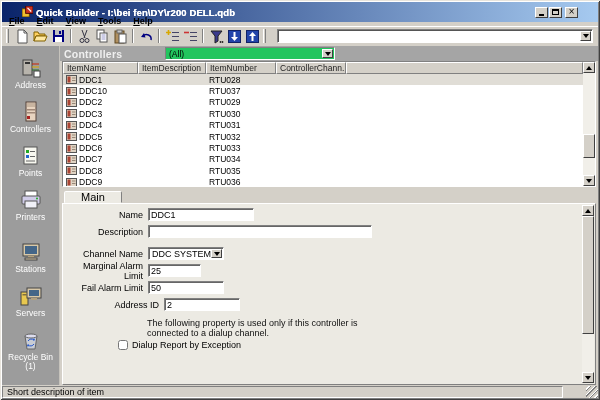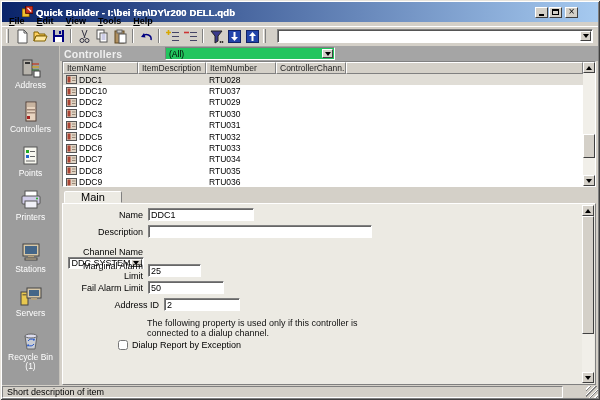--- a/index.html
+++ b/index.html
@@ -501,21 +501,21 @@
 
     <div class="formpanel">
       <div class="frow" style="top:4px;">
         <label class="flabel">Name</label>
         <input class="fin" style="width: 106px;" value="DDC1">
       </div>
       <div class="frow" style="top:21px;">
         <label class="flabel">Description</label>
         <input class="fin" style="width: 224px;" value="">
       </div>
-      <div class="frow" style="top:43px;flex-direction:column;">
+      <div class="frow" style="top:43px;">
         <label class="flabel">Channel Name</label>
         <div class="fcombo" style="width:76px;">
           <span>DDC SYSTEM</span>
           <span class="combo-btn">
               <i class="arr-down"></i>
             </span>
         </div>
       </div>
       <div class="frow" style="top:60px;">
         <label class="flabel">Marginal Alarm Limit</label>

